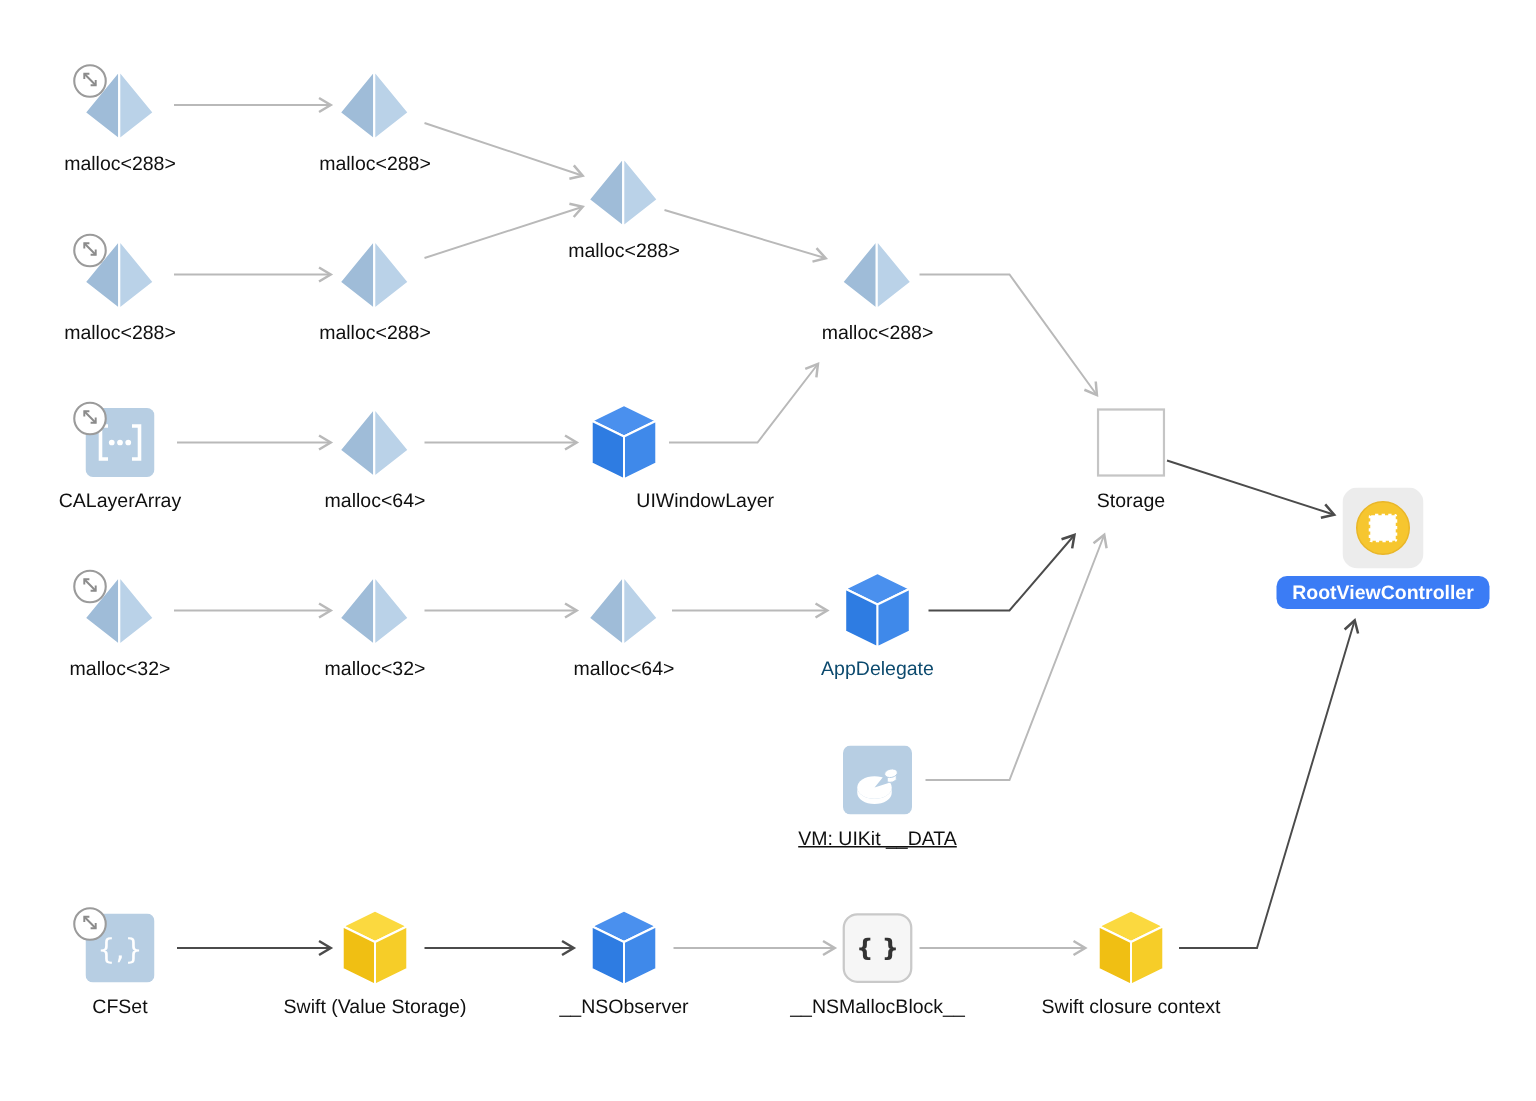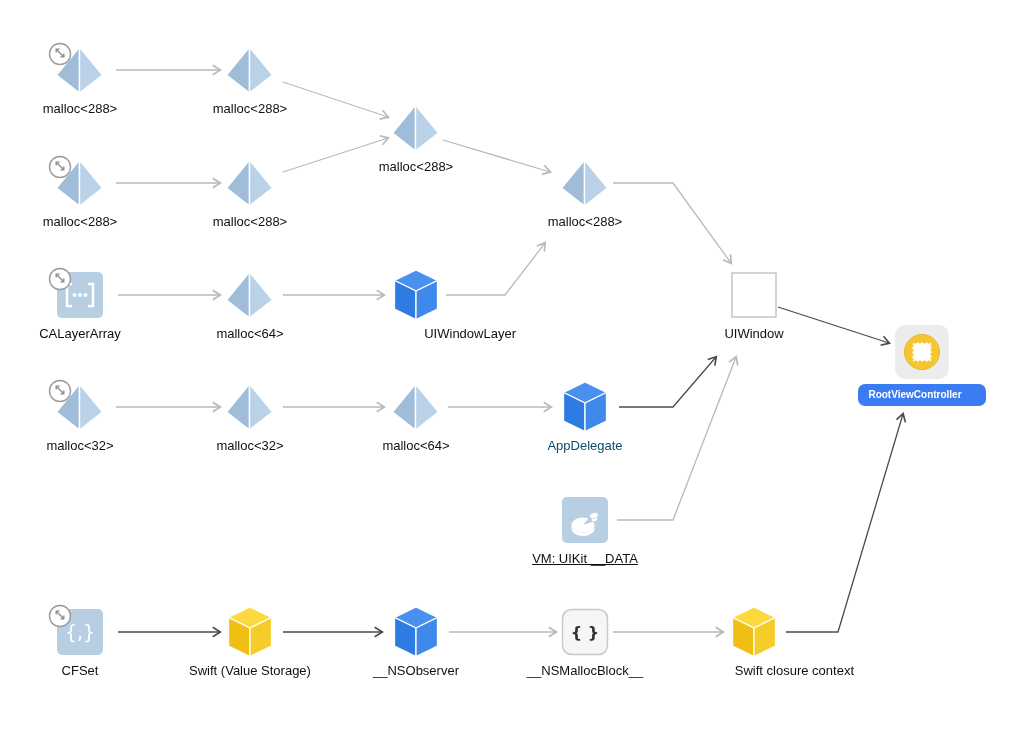--- a/index.html
+++ b/index.html
@@ -3,21 +3,21 @@
 <meta charset="utf-8">
 <style>
   html,body{margin:0;padding:0;background:#ffffff;}
   body{width:1024px;height:734px;overflow:hidden;font-family:"Liberation Sans",sans-serif;}
   .canvas{position:relative;width:1024px;height:734px;background:#ffffff;}
   svg.edges{position:absolute;left:0;top:0;}
   .node{position:absolute;width:200px;transform:translateX(-50%);text-align:center;}
   .icon-wrap{height:58px;display:flex;align-items:center;justify-content:center;}
   .label{margin-top:2px;font-size:13px;color:#101010;line-height:15px;white-space:nowrap;}
   .pill{display:inline-block;background:var(--pill,#3b7cf5);color:#fff;font-weight:bold;
-        font-size:10px;line-height:15px;padding:3px 24px 4px 10px;border-radius:7px;margin-top:1px;}
+        font-size:13px;line-height:15px;padding:3px 10px 4px 10px;border-radius:7px;margin-top:1px;}
   .badge{position:absolute;left:67px;top:0;z-index:2;}
 </style>
 </head>
 <body style="background: rgb(255, 255, 255);">
 
 <div class="canvas">
   <svg class="edges" width="1024" height="734">
     <defs>
       <marker id="arrow-light" viewBox="0 0 12 12" refX="9.5" refY="6" markerWidth="9" markerHeight="9" orient="auto">
         <path d="M2,1.2 L10,6 L2,10.8" fill="none" stroke-width="1.7" stroke="#b9b9b9"></path>
@@ -165,21 +165,21 @@
           </svg>
         </div>
         <div class="label" style="color: rgb(16, 16, 16);">UIWindowLayer</div>
       </div>
       <div class="node" style="left: 754px; top: 266px;">
         <div class="icon-wrap">
           <svg width="46" height="46" viewBox="0 0 46 46">
     <rect x="1" y="1" width="44" height="44" fill="#fff" stroke="#c5c5c5" stroke-width="1.5"></rect>
           </svg>
         </div>
-        <div class="label" style="color: rgb(16, 16, 16);">UIWindow</div>
+        <div class="label" style="color: rgb(16, 16, 16);">Storage</div>
       </div>
       <div class="node" style="left: 80px; top: 378px;">
         <span class="badge"><svg width="26" height="26" viewBox="0 0 26 26">
     <circle cx="13" cy="13" r="10.5" fill="#fff" stroke="#9b9b9b" stroke-width="1.4"></circle>
     <g stroke="#8b8b8b" stroke-width="1.3" fill="none">
       <line x1="9.2" y1="8.2" x2="16.8" y2="15.8"></line>
       <path d="M12.6,8.2 L9.2,8.2 L9.2,11.6"></path>
       <path d="M13.4,15.8 L16.8,15.8 L16.8,12.4"></path>
             </g>
           </svg></span>
@@ -300,16 +300,16 @@
       <div class="node" style="left: 754px; top: 603px;">
         <div class="icon-wrap">
           <svg width="46" height="52" viewBox="0 0 46 52">
             <g stroke="#fff" stroke-width="1.3" stroke-linejoin="round">
       <polygon points="23,1 44.5,11.5 23,22 1.5,11.5" fill="#fbd93f"></polygon>
       <polygon points="1.5,11.5 23,22 23,50.5 1.5,40" fill="#f0bf13"></polygon>
       <polygon points="44.5,11.5 44.5,40 23,50.5 23,22" fill="#f6cd28"></polygon>
             </g>
           </svg>
         </div>
-        <div class="label" style="color: rgb(16, 16, 16); text-align: right;">Swift closure context</div>
+        <div class="label" style="color: rgb(16, 16, 16);">Swift closure context</div>
       </div>
     </div>
 </div>
 
 </body></html>

